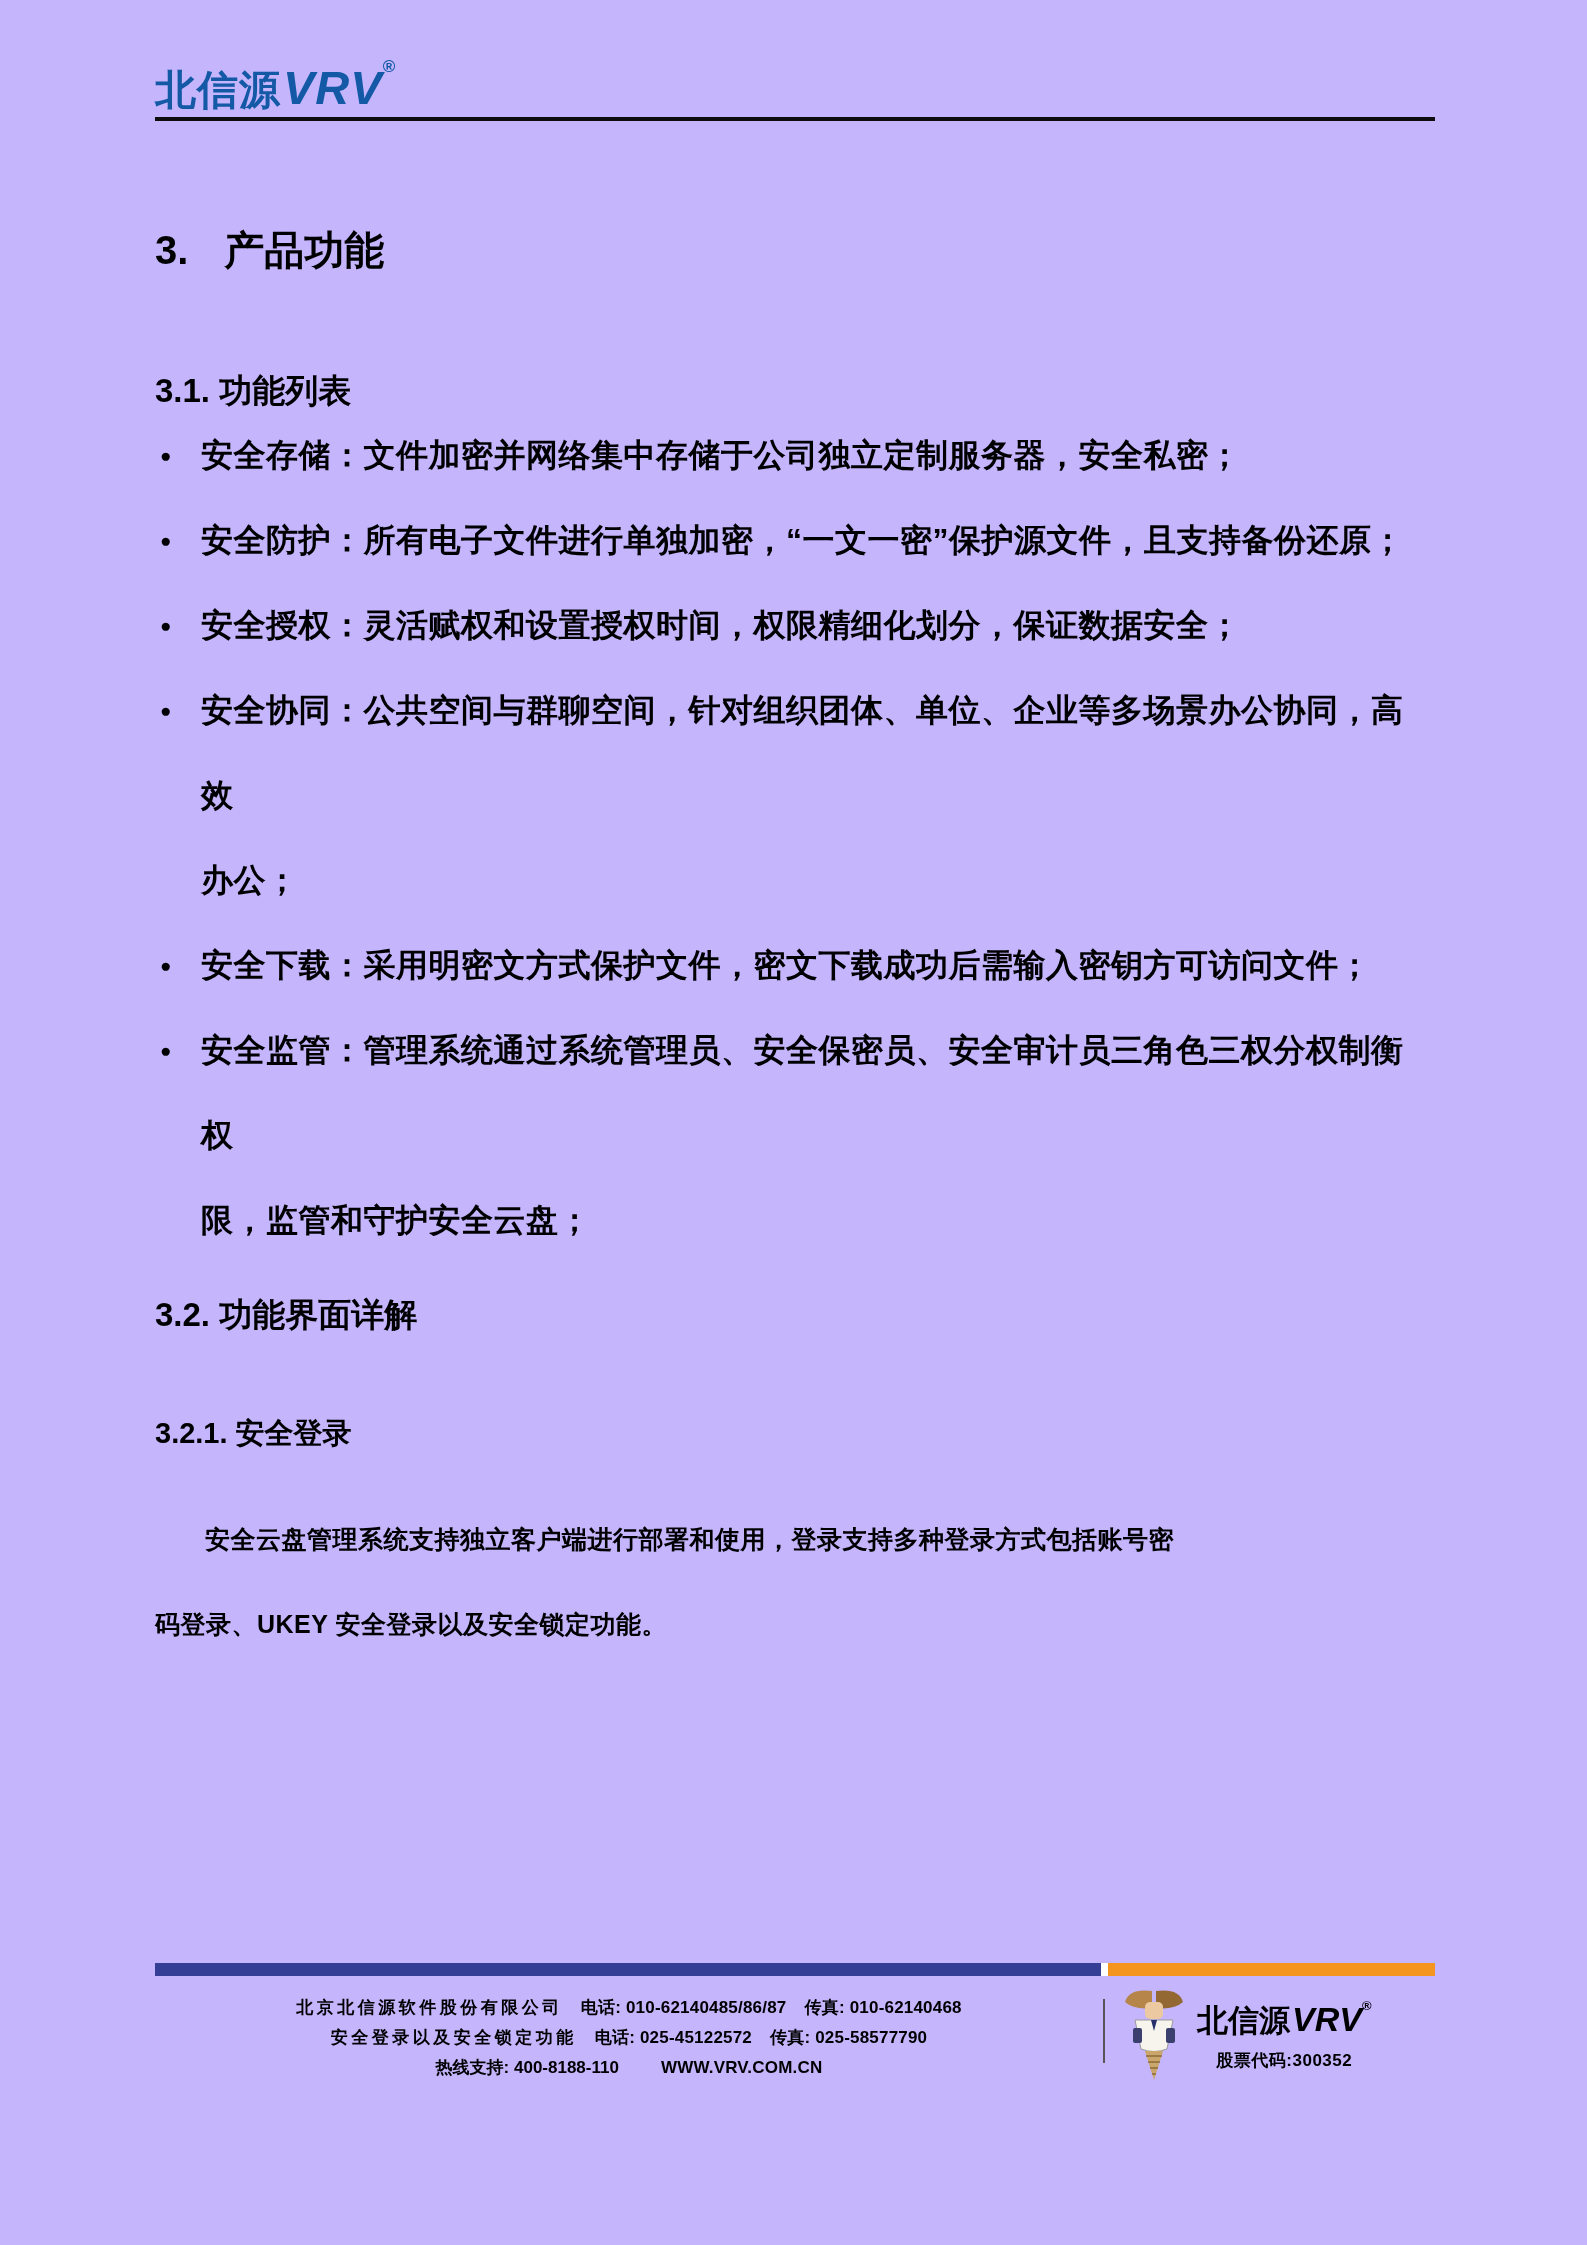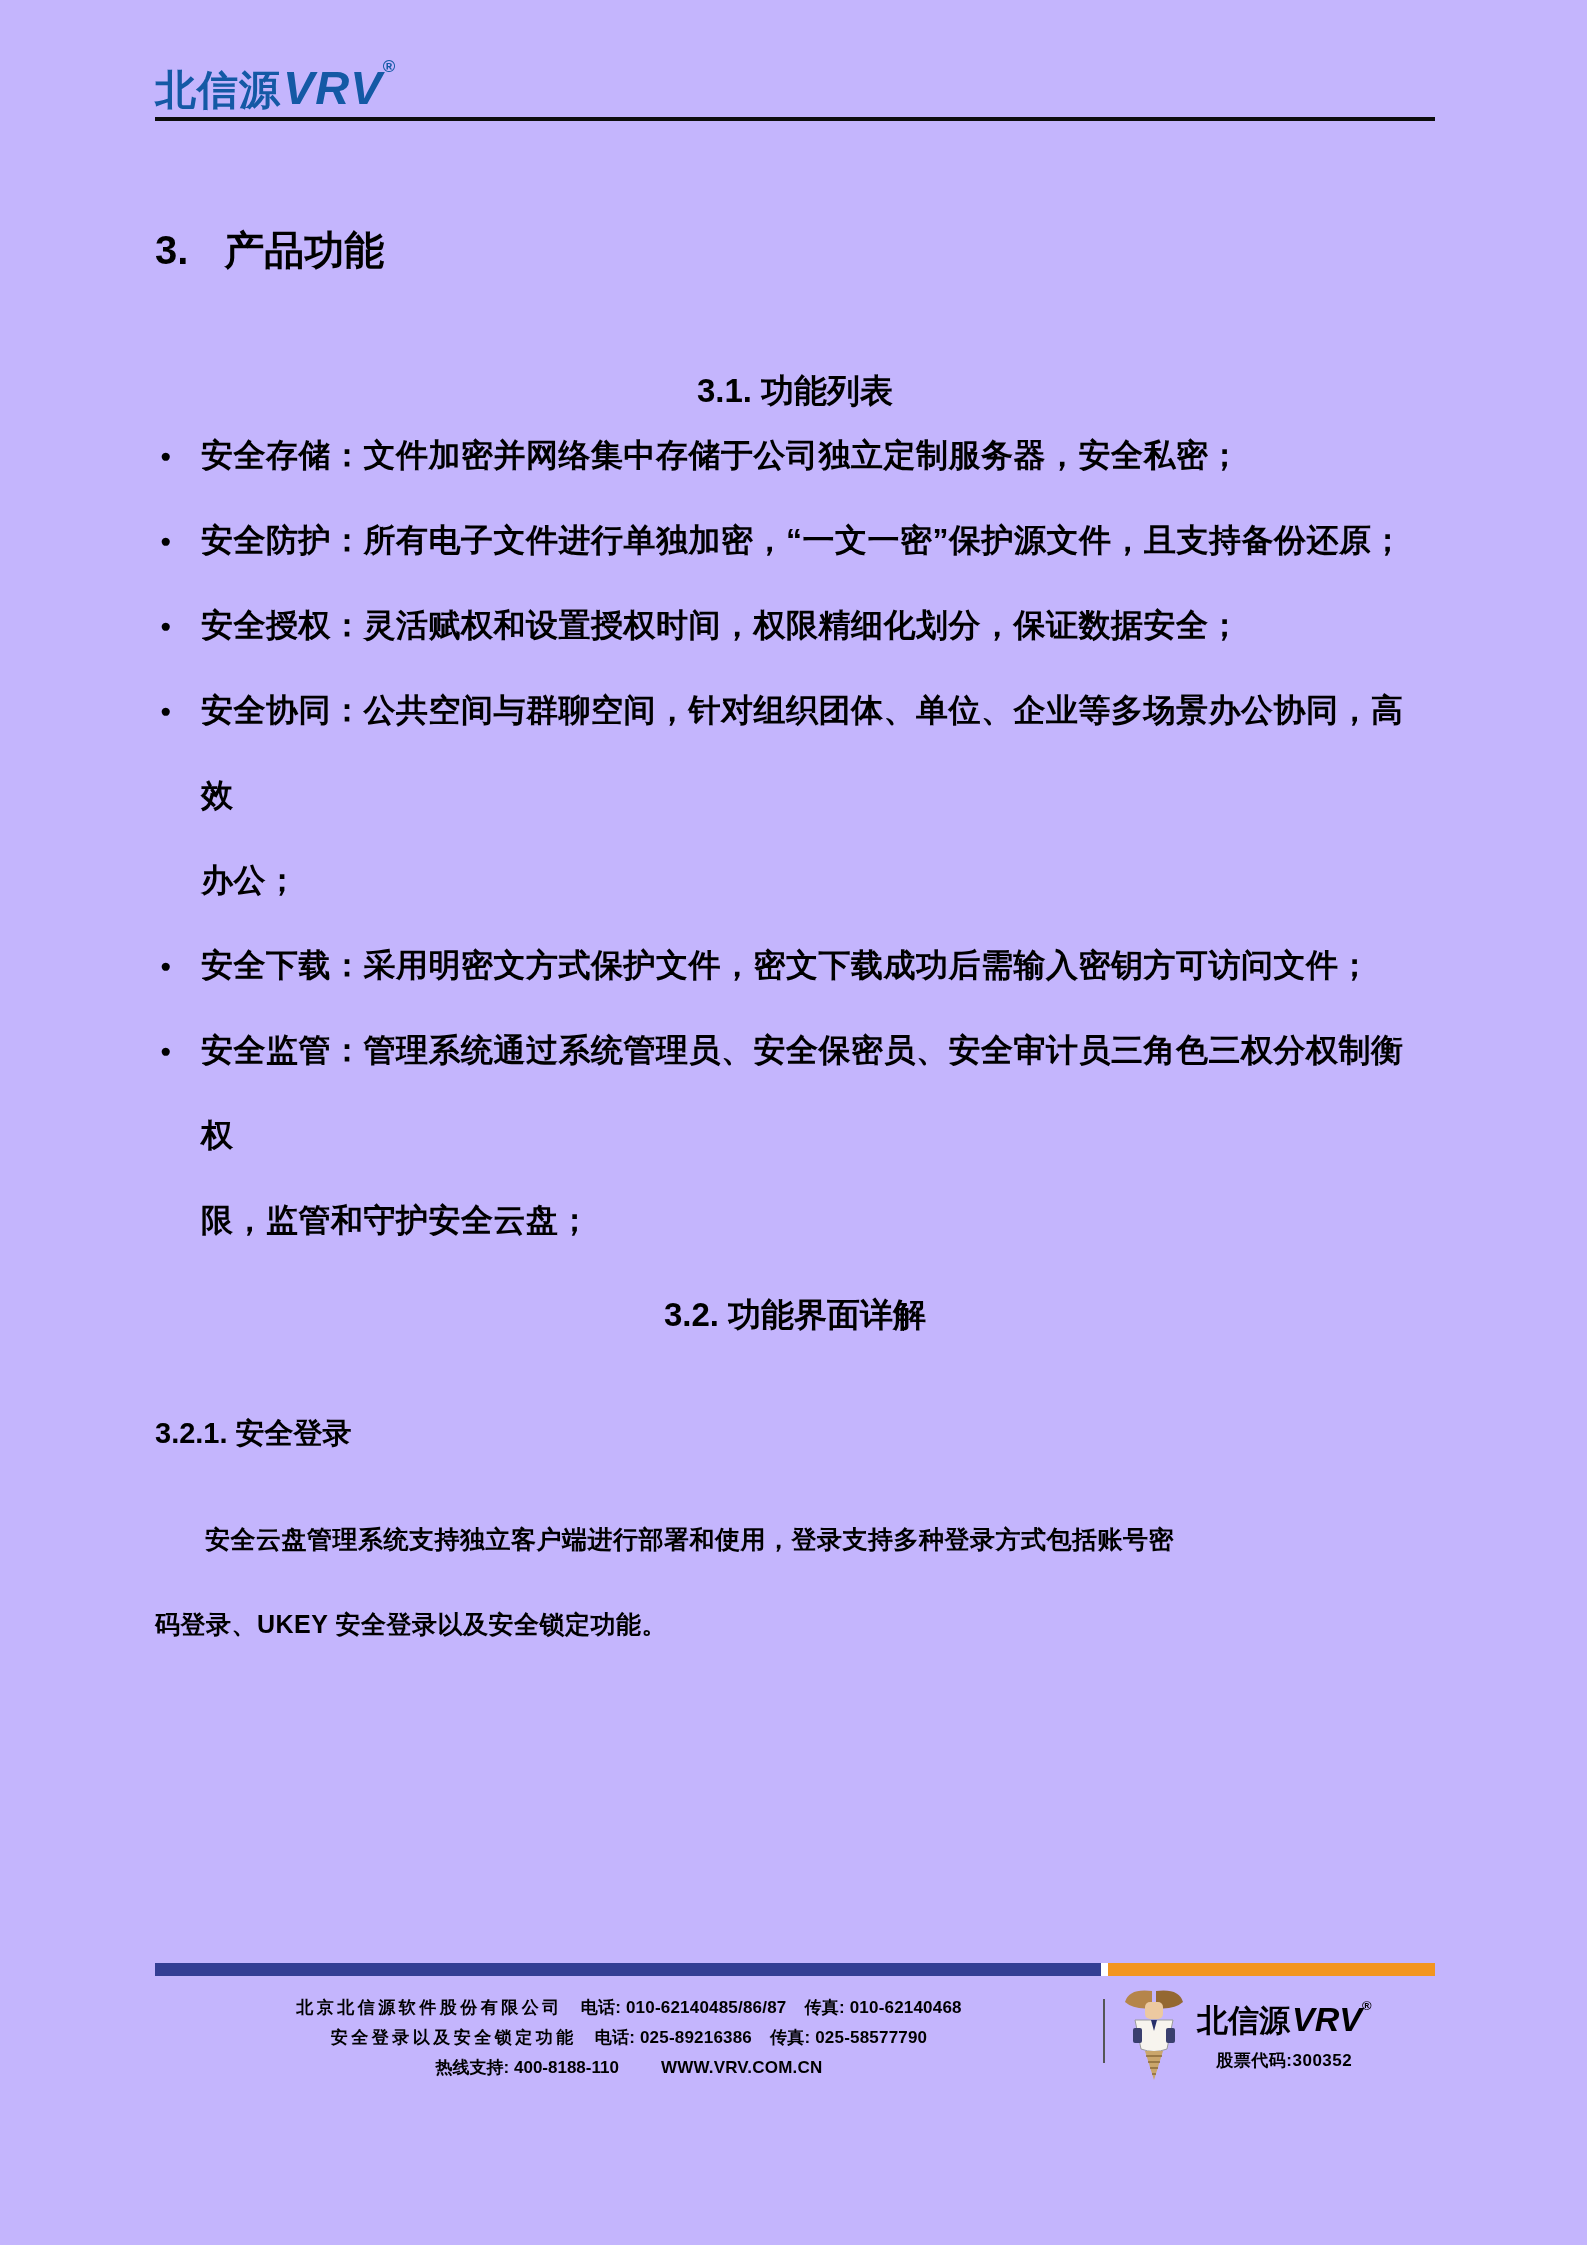--- a/index.html
+++ b/index.html
@@ -13,21 +13,21 @@
   .logo { display:flex; align-items:flex-end; line-height:1; color:var(--logo-blue,#1459a5); }
   .logo .cn { font-size:41px; font-weight:900; letter-spacing:1px; }
   .logo .en { font-size:47px; font-weight:900; font-style:italic; letter-spacing:1px; margin-left:2px; }
   .logo .reg { font-size:17px; font-weight:700; font-style:normal; align-self:flex-start; margin-top:-6px; }
   .rule { margin:6px 152px 0 155px; height:0; border-bottom:4px solid #0d0d0d; }
 
   
   .doc { padding:0 152px 0 155px; }
   .h1 { margin-top:104px; font-size:40px; font-weight:900; line-height:50px; }
   .h1 .num { margin-right:36px; }
-  .h2 { margin-top:94px; font-size:33px; font-weight:900; line-height:44px;text-align:center; }
+  .h2 { margin-top:94px; font-size:33px; font-weight:900; line-height:44px; }
   .h2.second { margin-top:30px; }
   .h3 { margin-top:76px; font-size:29px; font-weight:900; line-height:40px; }
   .para {
     margin-top:16px; font-size:25px; font-weight:700; line-height:85px;
     white-space:pre-line; text-indent:50px; letter-spacing:0.5px;
   }
   .para.second { margin-top:44px; }
   .bullets { }
   .bullet-item { display:flex; align-items:flex-start; }
   .bullet-item .marker { width:41px; flex:0 0 41px; font-size:19px; line-height:85px; padding-left:5px; }
@@ -116,21 +116,21 @@
       <div class="b-blue"></div>
       <div class="b-gap"></div>
       <div class="b-orange"></div>
     </div>
     <div class="fcols">
       <div class="fleft">
         <div>
           <span class="co">北京北信源软件股份有限公司</span><span class="seg">电话: 010-62140485/86/87</span><span class="seg">传真: 010-62140468</span>
         </div>
         <div>
-          <span class="co">安全登录以及安全锁定功能</span><span class="seg">电话: 025-89216386</span><span class="seg">传真: 025-58577790</span>
+          <span class="co">安全登录以及安全锁定功能</span><span class="seg">电话: 025-45122572</span><span class="seg">传真: 025-58577790</span>
         </div>
         <div>
           <span>热线支持: 400-8188-110</span><span class="site">WWW.VRV.COM.CN</span>
         </div>
       </div>
       <div class="fdiv"></div>
       <div class="fright">
         <svg class="mascot" viewBox="0 0 66 96" xmlns="http://www.w3.org/2000/svg">
           <path d="M4,15 Q8,1 31,4 L31,21 Q13,23 4,15 Z" fill="#b5854a"></path>
           <path d="M62,15 Q58,1 35,4 L35,21 Q53,23 62,15 Z" fill="#946832"></path>

